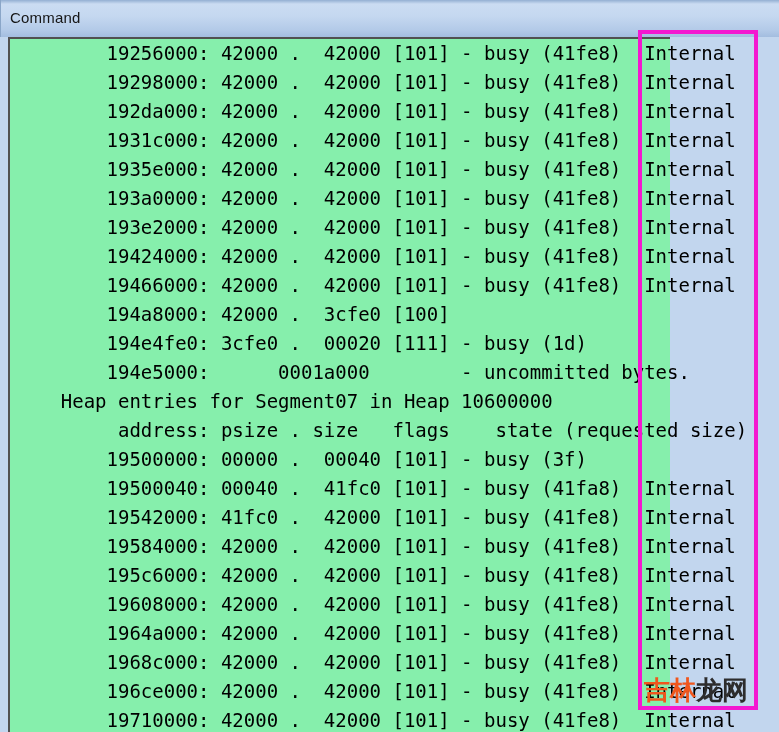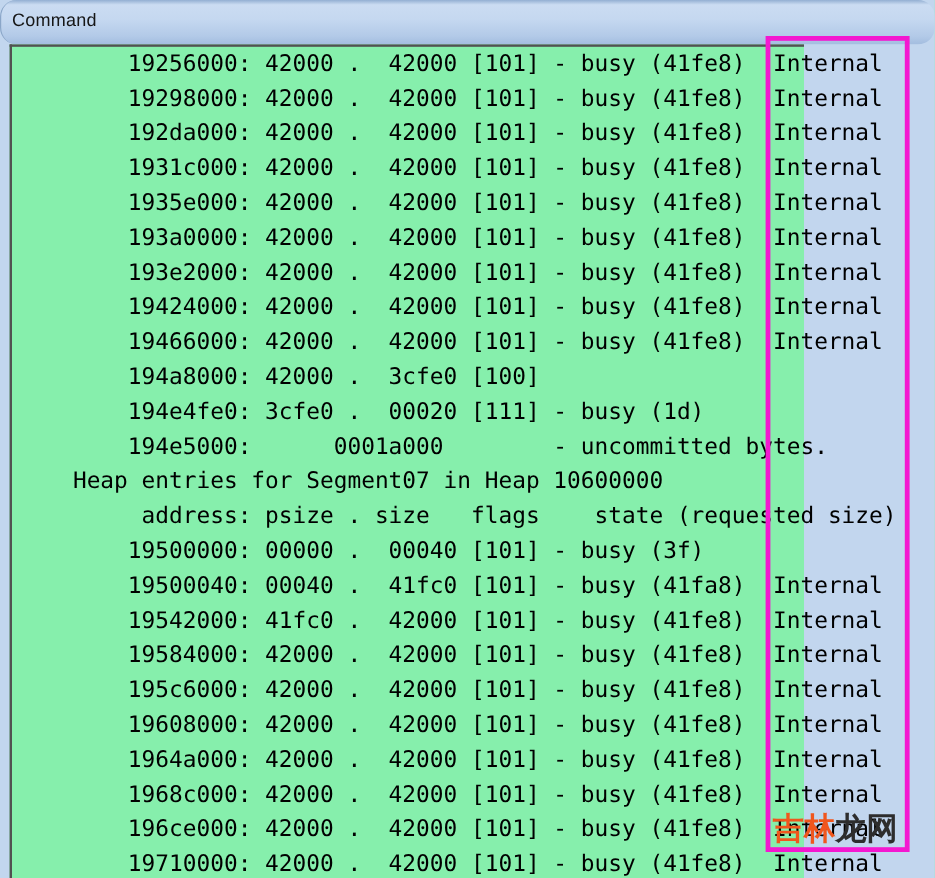--- a/index.html
+++ b/index.html
@@ -9,21 +9,20 @@
     position: relative;
     overflow: hidden;
     background: #c2d6ee;
     font-family: "Liberation Sans", sans-serif;
   }
   .titlebar {
     position: absolute; left: 0; top: 0; right: 0; height: 37px;
     background: linear-gradient(180deg,
       #93afd2 0px, #cbdcf2 4px, #c5d8f0 16px, #b3cae8 30px, #a3bddf 37px);
     border-left: 1px solid #8aa6c8;
-    border-radius: 14px;
   }
   .title-text {
     position: absolute; left: 9px; top: 9px;
     font-size: 15px; color: #161616; letter-spacing: 0.2px;
   }
   .pane {
     position: absolute; left: 8px; top: 37px; width: 662px; height: 695px;
     background: #86efac;
     border-left: 2px solid #515151;
     border-top: 2px solid #515151;

